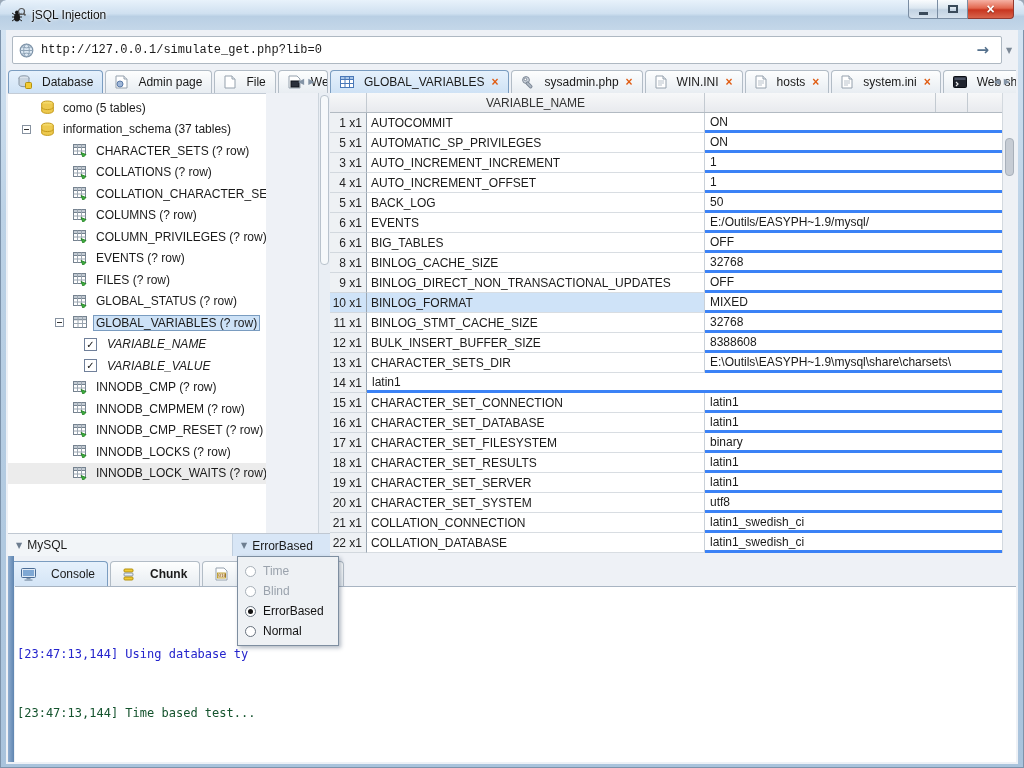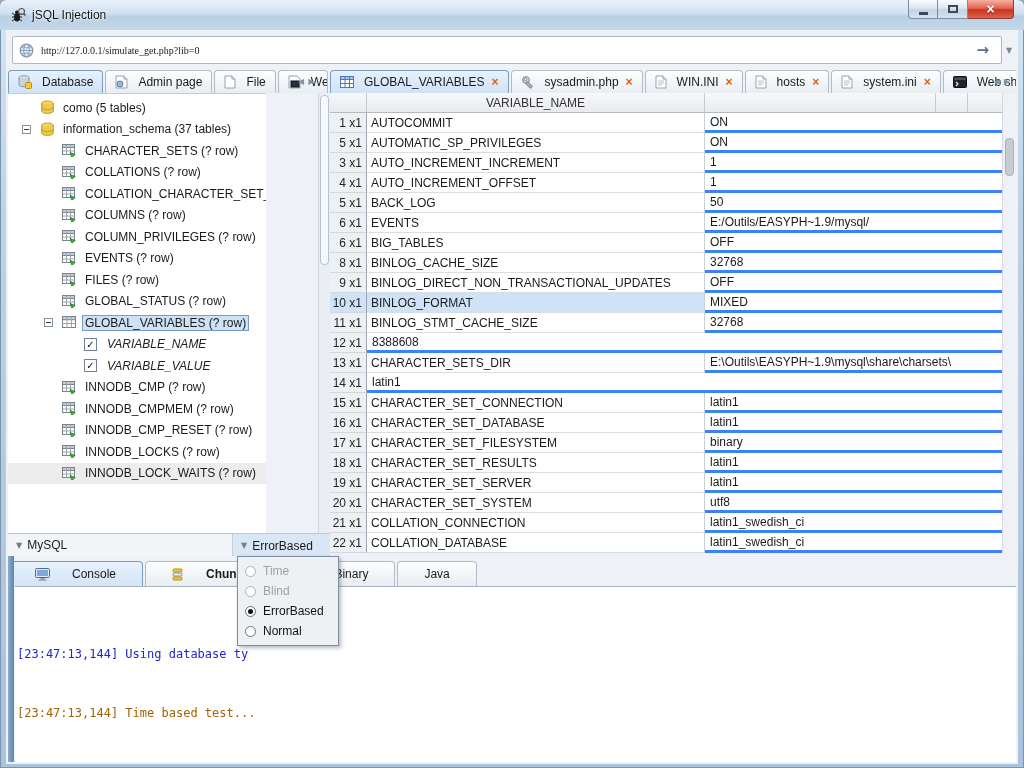--- a/index.html
+++ b/index.html
@@ -22,21 +22,21 @@
   .wbtn.close{width:46px;border-left:none;border-radius:0 0 4px 0;border-color:#93392f;
     background:linear-gradient(180deg,#f6b1a4 0%,#e2674f 45%,#c8351f 55%,#d8644c 100%)}
   .glyph-min{width:9px;height:3px;background:#3a4a5a;margin-top:8px}
   .glyph-max{width:10px;height:8px;border:2px solid #3a4a5a;background:transparent}
   .glyph-x{color:#fff;font-weight:bold;font-size:14px;text-shadow:0 1px 1px #802818;line-height:1}
   
   .client{position:absolute;left:6px;top:30px;width:1012px;height:734px;background:#eef1f6}
   
   .urlbox{position:absolute;left:12px;top:36px;width:990px;height:28px;background:#fff;
     border:1px solid #aeb8c2;border-radius:2px;display:flex;align-items:center;padding:0 6px}
-  .urltext{flex:1;border:none;outline:none;font-family:Liberation Serif, serif;font-size:10px;color:#1a1a1a;background:transparent}
+  .urltext{flex:1;border:none;outline:none;font-family:Liberation Mono, monospace;font-size:12px;color:#1a1a1a;background:transparent}
   .goarrow{font-family:"DejaVu Sans",sans-serif;color:#54708c;font-size:15px;font-weight:bold;padding:0 6px;cursor:default}
   .urldrop{position:absolute;left:1002px;top:38px;width:14px;height:24px;display:flex;align-items:center;justify-content:center;
     font-family:"DejaVu Sans",sans-serif;font-size:8px;color:#7c8896}
   
   .tabbar{position:absolute;height:23px;display:flex;align-items:flex-start}
   .ltabbar{left:8px;top:70px;width:322px;overflow:hidden}
   .rtabbar{left:330px;top:70px;width:686px;overflow:hidden}
   .tab{height:23px;display:flex;align-items:center;gap:5px;padding:0 9px;margin-right:2px;white-space:nowrap;
     border:1px solid #b2bcc6;border-bottom:none;border-radius:4px 4px 0 0;
     background:linear-gradient(180deg,#fdfefe,#e8edf2)}
@@ -44,21 +44,21 @@
   .tab .x{color:#e05c12;font-weight:bold;font-size:12px;margin-left:2px;line-height:1}
   .tab .x::before{content:"\00d7"}
   .tabarrows{display:flex;align-items:center;gap:4px;padding:0 4px;height:23px;color:#8494a6;
     font-family:"DejaVu Sans",sans-serif;font-size:8px}
   .tab.wtrunc{max-width:52px;overflow:hidden}
   
   .tree{position:absolute;left:8px;top:93px;width:258px;height:440px;background:#fff;overflow:hidden;padding-top:3px;
     border-top:1px solid #c4ccd6}
   .trow{height:21.5px;display:flex;align-items:center;white-space:nowrap}
   .trow.lvl1{padding-left:14px}
-  .trow.lvl2{padding-left:36px}
+  .trow.lvl2{padding-left:47px}
   .trow.lvl3{padding-left:58px}
   .exp{width:18px;display:inline-flex;justify-content:flex-start;align-items:center;flex:none}
   .expbox{width:9px;height:9px;border:1px solid #8792a0;background:#fff;position:relative}
   .expbox::before{content:"";position:absolute;left:1px;top:3px;width:5px;height:1px;background:#333}
   .ticon{display:inline-flex;margin-right:5px;flex:none}
   .chkbox{width:13px;height:13px;border:1px solid #70809a;background:#fff;margin-right:7px;
     display:inline-flex;align-items:center;justify-content:center;font-family:"DejaVu Sans",sans-serif;font-size:10px;color:#111}
   .chkbox::before{content:"\2713";font-weight:bold}
   .lbl{padding:1px 3px}
   .trow.ital .lbl{font-style:italic;color:#222}
@@ -83,31 +83,31 @@
   .gridbar{position:absolute;left:1002px;top:93px;width:14px;height:460px;background:#eef1f5;border-left:1px solid #d3d9df}
   .gridthumb{position:absolute;left:2px;top:45px;width:9px;height:38px;background:#c6ccd4;border:1px solid #a8b0ba;border-radius:4px}
   
   .dbbar{position:absolute;left:8px;top:533px;width:322px;height:23px;background:#f2f5f8;border-top:1px solid #c0c8d2;
     display:flex;align-items:center}
   .ddcaret{font-family:"DejaVu Sans",sans-serif;font-size:8px;color:#6e7e90;margin:0 5px 0 8px}
   .dbname{color:#1a1a1a}
   .stratbtn{position:absolute;right:0;top:0;height:23px;width:98px;background:#d8e6f6;display:flex;align-items:center;border-left:1px solid #c0cede}
   
   .ctabbar{position:absolute;left:8px;top:556px;width:1008px;height:30px;background:#eef1f6;display:flex;align-items:flex-end}
-  .ctab{height:25px;display:flex;align-items:center;gap:17px;padding:0 26px;margin-right:2px;
+  .ctab{height:25px;display:flex;align-items:center;gap:10px;padding:0 12px;margin-right:2px;
     border:1px solid #b2bcc6;border-bottom:none;border-radius:4px 4px 0 0;background:linear-gradient(180deg,#fdfefe,#e8edf2);white-space:nowrap}
   .ctab.sel{border-color:#7a9cc0;background:linear-gradient(180deg,#e6f1fc,#d4e5f6)}
   .ctab.bold{font-weight:bold}
   .cmore{position:absolute;right:14px;bottom:8px;font-family:"DejaVu Sans",sans-serif;font-size:8px;color:#8494a6}
   .cstrip{position:absolute;left:8px;top:556px;width:6px;height:206px;background:linear-gradient(90deg,#8fadd0,#5f85b0)}
   
   .console{position:absolute;left:15px;top:586px;width:1001px;height:176px;background:#fff;overflow:hidden;
     border-top:1px solid #a8b4c2;padding:2px 0 0 2px;
     font-family:"DejaVu Sans Mono",monospace;font-size:12px;line-height:14.6px;white-space:pre}
-  .cline{color:#a16207}
+  .cline{color:#14532d}
   .cline.c-blue{color:#2424cc}
   
   .popup{position:absolute;left:237px;top:556px;width:102px;height:90px;background:#eef1f4;border:1px solid #7e8ea0;
     box-shadow:2px 2px 4px rgba(40,60,90,.35);z-index:50;padding-top:4px}
   .mitem{height:20px;display:flex;align-items:center;padding-left:7px;color:#111}
   .mitem.off{color:#9ba3ad}
   .radio{width:11px;height:11px;border:1px solid #68727e;border-radius:50%;background:#fff;margin-right:7px;position:relative;flex:none}
   .mitem.off .radio{border-color:#a8b0b8}
   .mitem.on .radio::after{content:"";position:absolute;left:2px;top:2px;width:5px;height:5px;border-radius:50%;background:#111}
 </style>
@@ -709,20 +709,21 @@
         </div>
 
         <div class="vrow">
           <div class="c-num">11 x1</div>
           <div class="c-name">BINLOG_STMT_CACHE_SIZE</div>
           <div class="c-val">32768</div>
         </div>
 
         <div class="vrow">
           <div class="c-num">12 x1</div>
+          <div class="c-name">BULK_INSERT_BUFFER_SIZE</div>
           <div class="c-val">8388608</div>
         </div>
 
         <div class="vrow">
           <div class="c-num">13 x1</div>
           <div class="c-name">CHARACTER_SETS_DIR</div>
           <div class="c-val">E:\Outils\EASYPH~1.9\mysql\share\charsets\</div>
         </div>
 
         <div class="vrow">

